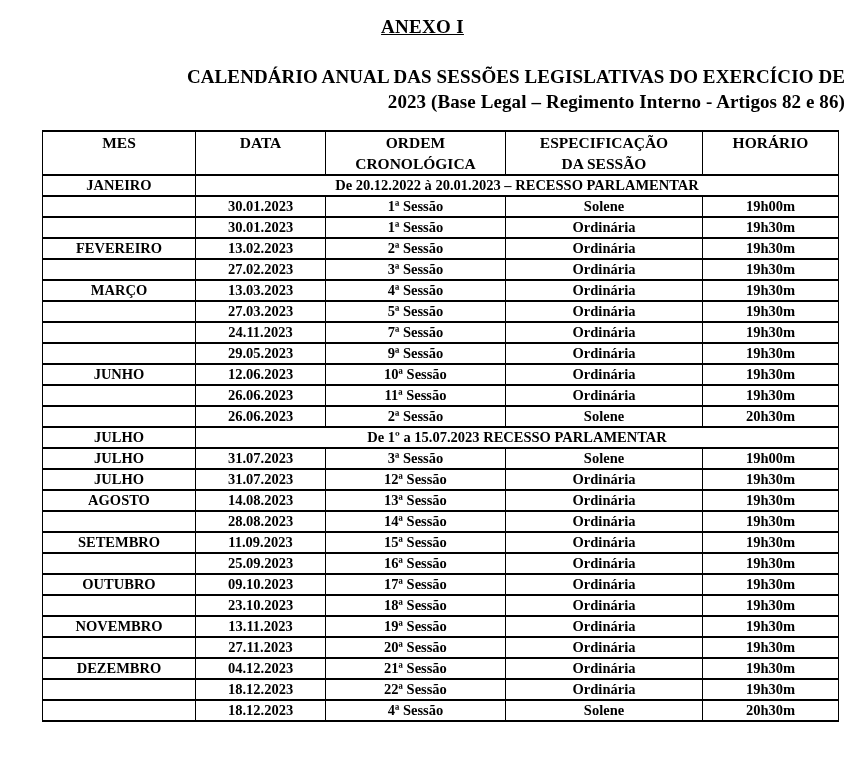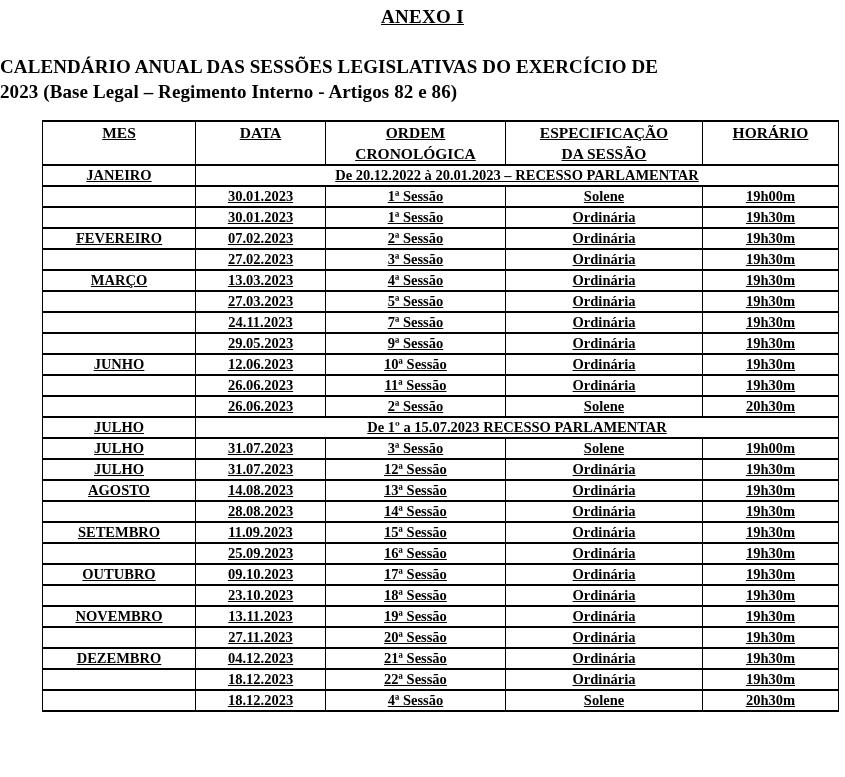--- a/index.html
+++ b/index.html
@@ -8,42 +8,41 @@
     height: 777px;
     background: #ffffff;
     color: #000000;
     font-family: "Liberation Serif", serif;
     font-weight: bold;
     overflow: hidden;
   }
   .page { width: 845px; height: 777px; position: relative; }
 
   .annex-heading {
-    margin-top: 6px;
+    margin-top: 16px;
     text-align: center;
     font-size: 19px;
     line-height: 22px;
     text-decoration: underline;
     letter-spacing: 0.3px;
   }
 
   .doc-title {
     margin-top: 26px;
-    text-align: left;
+    text-align: right;
     font-size: 19px;
     line-height: 25px;
     letter-spacing: 0.1px;
   }
 
   table.calendar {
     border-collapse: collapse;
     table-layout: fixed;
     width: 796px;
     margin: 16px 0 11px 42px;
-    text-decoration: underline;
   }
   .calendar th, .calendar td {
     border-top: 2px solid #000;
     border-bottom: 2px solid #000;
     border-left: 1.5px solid #000;
     border-right: 1.5px solid #000;
     text-align: center;
     font-weight: bold;
     padding: 0 2px;
     overflow: hidden;
@@ -113,21 +112,21 @@
         </tr>
         <tr>
           <td></td>
           <td>30.01.2023</td>
           <td>1ª Sessão</td>
           <td>Ordinária</td>
           <td>19h30m</td>
         </tr>
         <tr>
           <td>FEVEREIRO</td>
-          <td>07.02.2023</td>
+          <td>13.02.2023</td>
           <td>2ª Sessão</td>
           <td>Ordinária</td>
           <td>19h30m</td>
         </tr>
         <tr>
           <td></td>
           <td>27.02.2023</td>
           <td>3ª Sessão</td>
           <td>Ordinária</td>
           <td>19h30m</td>

